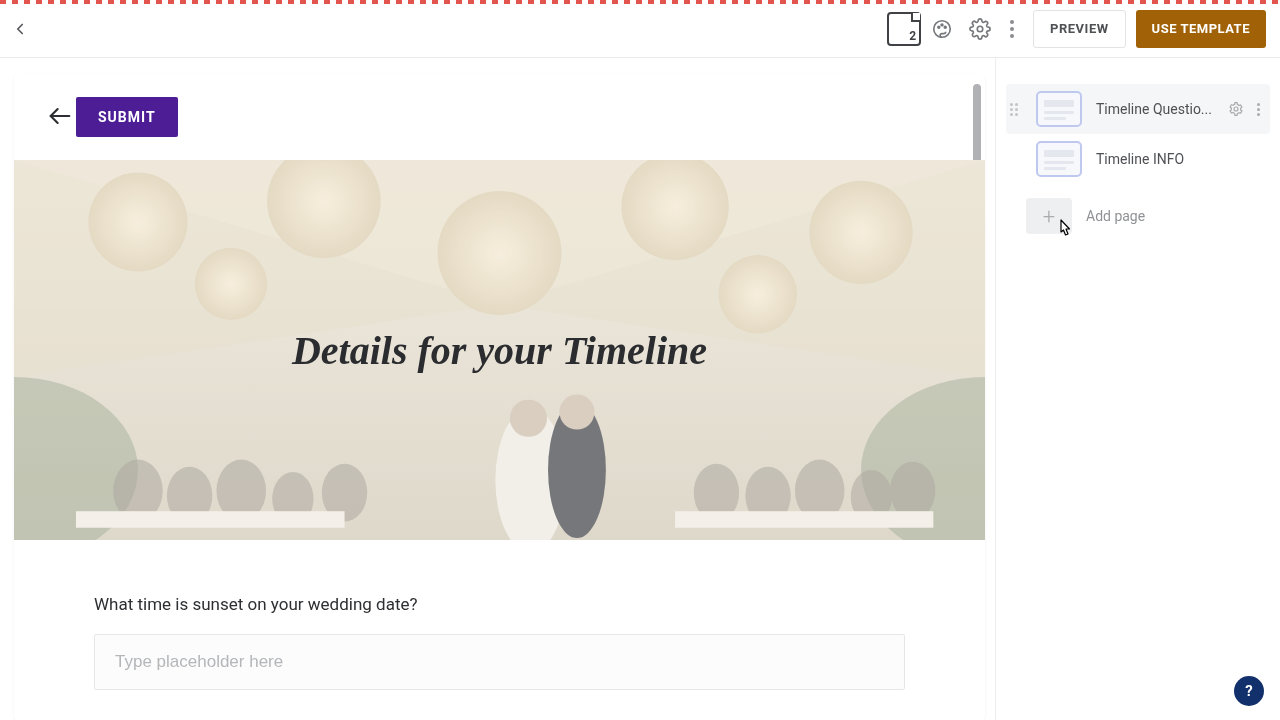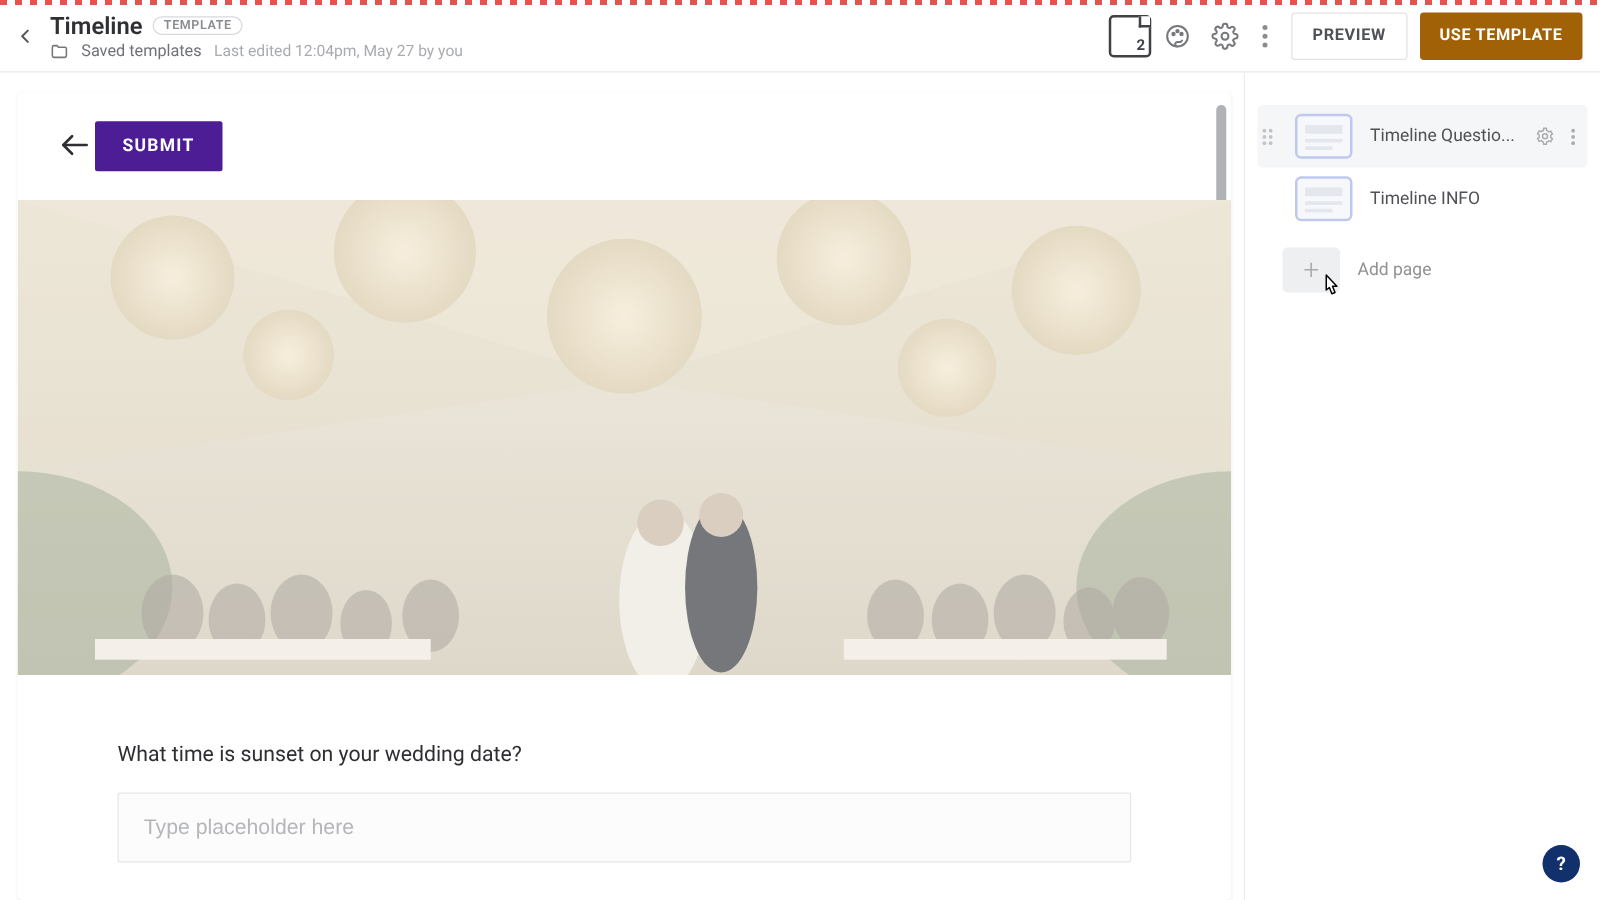--- a/index.html
+++ b/index.html
@@ -97,33 +97,20 @@
 </head>
 <body>
 
 <div class="top-dash"></div>
 
 <div class="topbar">
   <div class="back-chevron">
     <svg width="18" height="18" viewBox="0 0 24 24" fill="none" stroke="currentColor" stroke-width="2.2" stroke-linecap="round" stroke-linejoin="round">
         <polyline points="15 18 9 12 15 6"></polyline>
       </svg>
-  </div>
-  <div class="title-block">
-    <div class="title-row">
-      <span class="title-text">Timeline</span>
-      <span class="chip">TEMPLATE</span>
-    </div>
-    <div class="subrow">
-      <svg class="folder-icon" width="15" height="15" viewBox="0 0 24 24" fill="none" stroke="currentColor" stroke-width="2">
-          <path d="M3 6a2 2 0 0 1 2-2h4l2 2h8a2 2 0 0 1 2 2v9a2 2 0 0 1-2 2H5a2 2 0 0 1-2-2V6z"></path>
-        </svg>
-      <span class="saved-text">Saved templates</span>
-      <span class="last-edited">Last edited 12:04pm, May 27 by you</span>
-    </div>
   </div>
 
   <div class="topbar-spacer"></div>
 
   <div class="icon-btn">
     <div class="page-count-box">
       <div class="inner-corner"></div>
       <span>2</span>
     </div>
   </div>
@@ -218,20 +205,21 @@
             <ellipse cx="500" cy="310" rx="34" ry="70" fill="#ece7df"></ellipse>
             <circle cx="498" cy="250" r="18" fill="#c9b9a5"></circle>
             <ellipse cx="545" cy="300" rx="28" ry="66" fill="#3b3d42"></ellipse>
             <circle cx="545" cy="244" r="17" fill="#c9b9a5"></circle>
           </g>
 
           <rect x="60" y="340" width="260" height="16" fill="#efeae0"></rect>
           <rect x="640" y="340" width="250" height="16" fill="#efeae0"></rect>
         </svg>
         <div class="hero-overlay">
+          <div class="hero-title">Details for your Timeline</div>
         </div>
       </div>
 
       <div class="form-area">
         <div class="q-label">What time is sunset on your wedding date?</div>
         <input class="q-input" placeholder="Type placeholder here" style="">
       </div>
     </div>
   </div>
 

